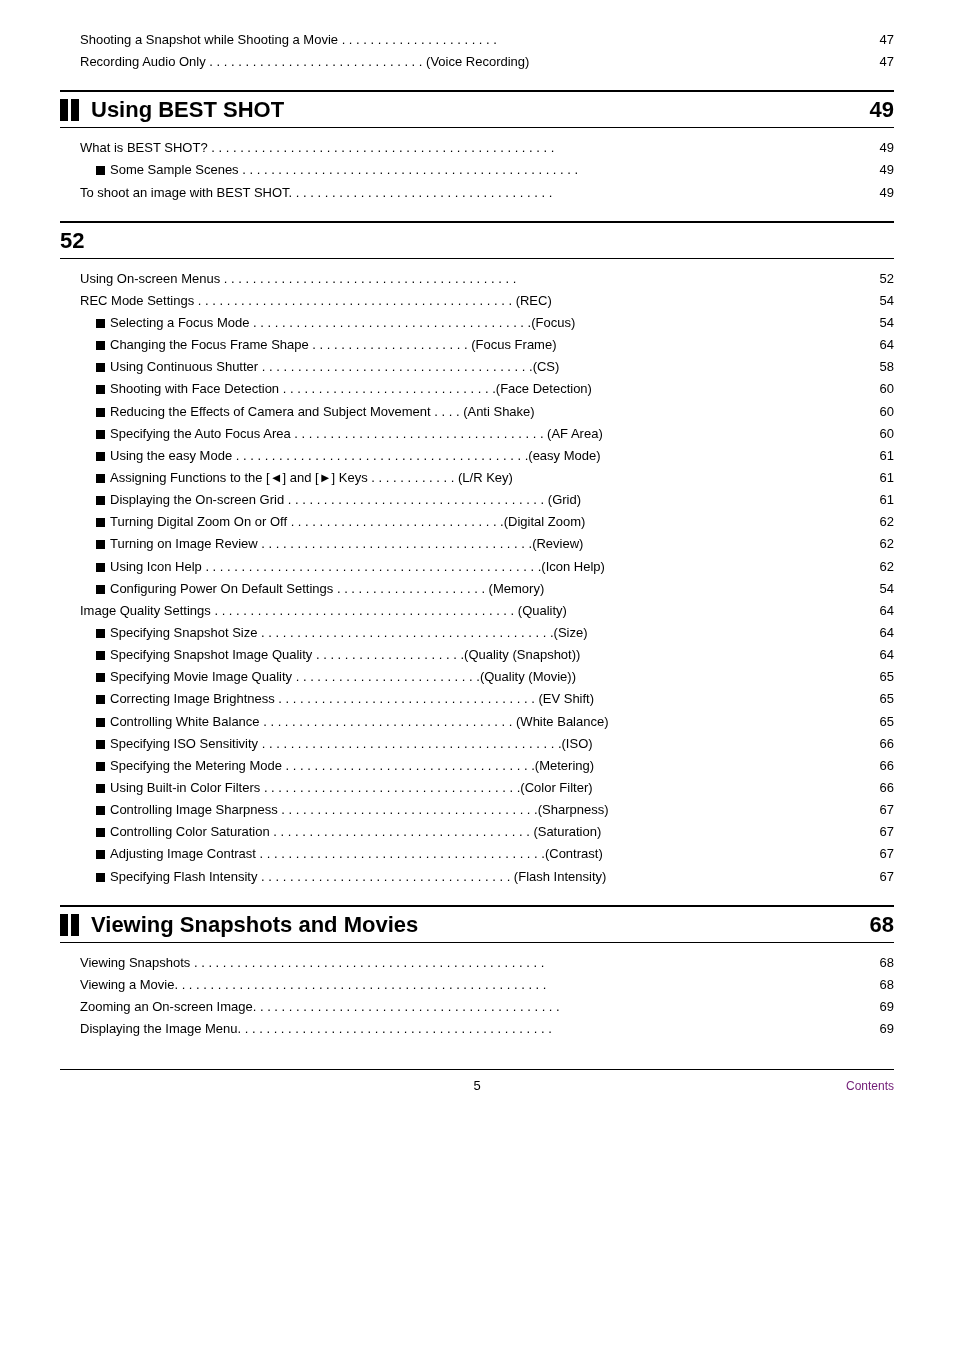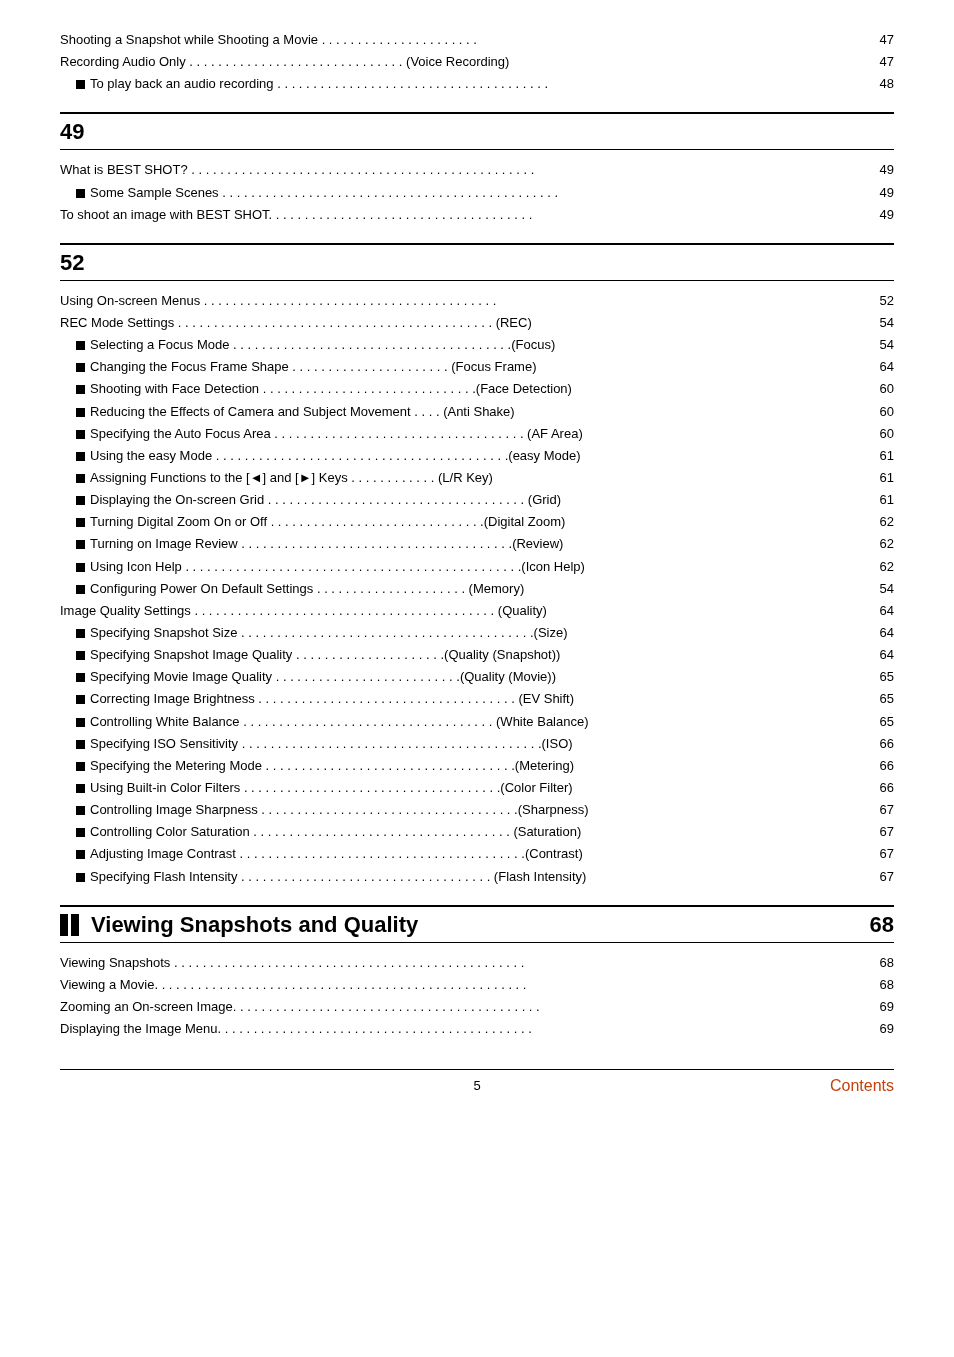--- a/index.html
+++ b/index.html
@@ -63,20 +63,21 @@
       flex-shrink: 0;
       position: relative;
       top: 1px;
     }
 
     .toc-entry {
       display: flex;
       align-items: baseline;
       margin-bottom: 2px;
       line-height: 1.55;
+      margin-left: 20px;
     }
 
     .toc-entry .entry-text {
       flex: 1;
     }
 
     .toc-entry .pg {
       margin-left: 6px;
       white-space: nowrap;
     }
@@ -91,245 +92,252 @@
       position: relative;
     }
 
     .footer .page-center {
       font-size: 13px;
     }
 
     .footer .contents-label {
       position: absolute;
       right: 0;
-      font-size: 16px;
-      color: #c2410c;
+      font-size: 12px;
+      color: #701a75;
     }
 
     .top-entries {
       margin-bottom: 4px;
     }
   </style>
 </head>
 <body>
 
 <div>
 
   <div class="top-entries">
     <div class="toc-entry indent-0">
       <span class="entry-text">Shooting a Snapshot while Shooting a Movie&nbsp;<span style="display:inline">. . . . . . . . . . . . . . . . . . . . . .</span></span>
       <span class="pg">&nbsp;47</span>
     </div>
     <div class="toc-entry indent-0">
       <span class="entry-text">Recording Audio Only <span style="display:inline">. . . . . . . . . . . . . . . . . . . . . . . . . . . . . .</span> (Voice Recording)&nbsp;</span>
       <span class="pg">47</span>
     </div>
-    <div class="toc-entry indent-1">
-      <span class="bullet-square"></span>
-      <span class="entry-text">To play back an audio recording <span>. . . . . . . . . . . . . . . . . . . . . . . . . . . . . . . . . . . . . .</span></span>
-      <span class="pg">48</span>
-    </div>
-  </div>
-
-  <div class="section-header">
-    <span class="page-num">49</span>
-  </div>
-
-  <div>
-    <div class="toc-entry indent-0">
-      <span class="entry-text">What is BEST SHOT? <span>. . . . . . . . . . . . . . . . . . . . . . . . . . . . . . . . . . . . . . . . . . . . . . . .</span></span>
-      <span class="pg">&nbsp;49</span>
-    </div>
-    <div class="toc-entry indent-1">
-      <span class="bullet-square"></span>
-      <span class="entry-text">Some Sample Scenes <span>. . . . . . . . . . . . . . . . . . . . . . . . . . . . . . . . . . . . . . . . . . . . . . .</span></span>
-      <span class="pg">&nbsp;49</span>
-    </div>
-    <div class="toc-entry indent-0">
-      <span class="entry-text">To shoot an image with BEST SHOT<span>. . . . . . . . . . . . . . . . . . . . . . . . . . . . . . . . . . . . .</span></span>
-      <span class="pg">&nbsp;49</span>
-    </div>
-  </div>
-
-  <div class="section-header">
-    <span class="page-num">52</span>
-  </div>
-
-  <div>
-
-    <div class="toc-entry indent-0">
-      <span class="entry-text">Using On-screen Menus <span>. . . . . . . . . . . . . . . . . . . . . . . . . . . . . . . . . . . . . . . . .</span></span>
-      <span class="pg">&nbsp;52</span>
-    </div>
-
-    <div class="toc-entry indent-0">
-      <span class="entry-text">REC Mode Settings <span>. . . . . . . . . . . . . . . . . . . . . . . . . . . . . . . . . . . . . . . . . . . .</span> (REC)&nbsp;</span>
-      <span class="pg">54</span>
-    </div>
-
-    <div class="toc-entry indent-1">
-      <span class="bullet-square"></span>
-      <span class="entry-text">Selecting a Focus Mode <span>. . . . . . . . . . . . . . . . . . . . . . . . . . . . . . . . . . . . . . .</span>(Focus)&nbsp;</span>
-      <span class="pg">54</span>
-    </div>
-
-    <div class="toc-entry indent-1">
-      <span class="bullet-square"></span>
-      <span class="entry-text">Changing the Focus Frame Shape <span>. . . . . . . . . . . . . . . . . . . . . .</span> (Focus Frame)&nbsp;</span>
-      <span class="pg">64</span>
-    </div>
-
-
-
-    <div class="toc-entry indent-1">
-      <span class="bullet-square"></span>
-      <span class="entry-text">Shooting with Face Detection <span>. . . . . . . . . . . . . . . . . . . . . . . . . . . . . .</span>(Face Detection)&nbsp;</span>
-      <span class="pg">60</span>
-    </div>
-
-    <div class="toc-entry indent-1">
-      <span class="bullet-square"></span>
-      <span class="entry-text">Reducing the Effects of Camera and Subject Movement <span>. . . .</span> (Anti Shake)&nbsp;</span>
-      <span class="pg">60</span>
-    </div>
-
-    <div class="toc-entry indent-1">
-      <span class="bullet-square"></span>
-      <span class="entry-text">Specifying the Auto Focus Area <span>. . . . . . . . . . . . . . . . . . . . . . . . . . . . . . . . . . .</span> (AF Area)&nbsp;</span>
-      <span class="pg">60</span>
-    </div>
-
-    <div class="toc-entry indent-1">
-      <span class="bullet-square"></span>
-      <span class="entry-text">Using the easy Mode <span>. . . . . . . . . . . . . . . . . . . . . . . . . . . . . . . . . . . . . . . . .</span>(easy Mode)&nbsp;</span>
-      <span class="pg">61</span>
-    </div>
-
-    <div class="toc-entry indent-1">
-      <span class="bullet-square"></span>
-      <span class="entry-text">Assigning Functions to the [◄] and [►] Keys <span>. . . . . . . . . . . .</span> (L/R Key)&nbsp;</span>
-      <span class="pg">61</span>
-    </div>
-
-    <div class="toc-entry indent-1">
-      <span class="bullet-square"></span>
-      <span class="entry-text">Displaying the On-screen Grid <span>. . . . . . . . . . . . . . . . . . . . . . . . . . . . . . . . . . . .</span> (Grid)&nbsp;</span>
-      <span class="pg">61</span>
-    </div>
-
-    <div class="toc-entry indent-1">
-      <span class="bullet-square"></span>
-      <span class="entry-text">Turning Digital Zoom On or Off <span>. . . . . . . . . . . . . . . . . . . . . . . . . . . . . .</span>(Digital Zoom)&nbsp;</span>
-      <span class="pg">62</span>
-    </div>
-
-    <div class="toc-entry indent-1">
-      <span class="bullet-square"></span>
-      <span class="entry-text">Turning on Image Review <span>. . . . . . . . . . . . . . . . . . . . . . . . . . . . . . . . . . . . . .</span>(Review)&nbsp;</span>
-      <span class="pg">62</span>
-    </div>
-
-    <div class="toc-entry indent-1">
-      <span class="bullet-square"></span>
-      <span class="entry-text">Using Icon Help <span>. . . . . . . . . . . . . . . . . . . . . . . . . . . . . . . . . . . . . . . . . . . . . . .</span>(Icon Help)&nbsp;</span>
-      <span class="pg">62</span>
-    </div>
-
-    <div class="toc-entry indent-1">
-      <span class="bullet-square"></span>
-      <span class="entry-text">Configuring Power On Default Settings <span>. . . . . . . . . . . . . . . . . . . . .</span> (Memory)&nbsp;</span>
-      <span class="pg">54</span>
-    </div>
-
-    <div class="toc-entry indent-0">
-      <span class="entry-text">Image Quality Settings <span>. . . . . . . . . . . . . . . . . . . . . . . . . . . . . . . . . . . . . . . . . .</span> (Quality)&nbsp;</span>
-      <span class="pg">64</span>
-    </div>
-
-    <div class="toc-entry indent-1">
-      <span class="bullet-square"></span>
-      <span class="entry-text">Specifying Snapshot Size <span>. . . . . . . . . . . . . . . . . . . . . . . . . . . . . . . . . . . . . . . . .</span>(Size)&nbsp;</span>
-      <span class="pg">64</span>
-    </div>
-
-    <div class="toc-entry indent-1">
-      <span class="bullet-square"></span>
-      <span class="entry-text">Specifying Snapshot Image Quality <span>. . . . . . . . . . . . . . . . . . . . .</span>(Quality (Snapshot))&nbsp;</span>
-      <span class="pg">64</span>
-    </div>
-
-    <div class="toc-entry indent-1">
-      <span class="bullet-square"></span>
-      <span class="entry-text">Specifying Movie Image Quality <span>. . . . . . . . . . . . . . . . . . . . . . . . . .</span>(Quality (Movie))&nbsp;</span>
-      <span class="pg">65</span>
-    </div>
-
-    <div class="toc-entry indent-1">
-      <span class="bullet-square"></span>
-      <span class="entry-text">Correcting Image Brightness <span>. . . . . . . . . . . . . . . . . . . . . . . . . . . . . . . . . . . .</span> (EV Shift)&nbsp;</span>
-      <span class="pg">65</span>
-    </div>
-
-    <div class="toc-entry indent-1">
-      <span class="bullet-square"></span>
-      <span class="entry-text">Controlling White Balance <span>. . . . . . . . . . . . . . . . . . . . . . . . . . . . . . . . . . .</span> (White Balance)&nbsp;</span>
-      <span class="pg">65</span>
-    </div>
-
-    <div class="toc-entry indent-1">
-      <span class="bullet-square"></span>
-      <span class="entry-text">Specifying ISO Sensitivity <span>. . . . . . . . . . . . . . . . . . . . . . . . . . . . . . . . . . . . . . . . . .</span>(ISO)&nbsp;</span>
-      <span class="pg">66</span>
-    </div>
-
-    <div class="toc-entry indent-1">
-      <span class="bullet-square"></span>
-      <span class="entry-text">Specifying the Metering Mode <span>. . . . . . . . . . . . . . . . . . . . . . . . . . . . . . . . . . .</span>(Metering)&nbsp;</span>
-      <span class="pg">66</span>
-    </div>
-
-    <div class="toc-entry indent-1">
-      <span class="bullet-square"></span>
-      <span class="entry-text">Using Built-in Color Filters <span>. . . . . . . . . . . . . . . . . . . . . . . . . . . . . . . . . . . .</span>(Color Filter)&nbsp;</span>
-      <span class="pg">66</span>
-    </div>
-
-    <div class="toc-entry indent-1">
-      <span class="bullet-square"></span>
-      <span class="entry-text">Controlling Image Sharpness <span>. . . . . . . . . . . . . . . . . . . . . . . . . . . . . . . . . . . .</span>(Sharpness)&nbsp;</span>
-      <span class="pg">67</span>
-    </div>
-
-    <div class="toc-entry indent-1">
-      <span class="bullet-square"></span>
-      <span class="entry-text">Controlling Color Saturation <span>. . . . . . . . . . . . . . . . . . . . . . . . . . . . . . . . . . . .</span> (Saturation)&nbsp;</span>
-      <span class="pg">67</span>
-    </div>
-
-    <div class="toc-entry indent-1">
-      <span class="bullet-square"></span>
-      <span class="entry-text">Adjusting Image Contrast <span>. . . . . . . . . . . . . . . . . . . . . . . . . . . . . . . . . . . . . . . .</span>(Contrast)&nbsp;</span>
-      <span class="pg">67</span>
-    </div>
-
-    <div class="toc-entry indent-1">
-      <span class="bullet-square"></span>
-      <span class="entry-text">Specifying Flash Intensity <span>. . . . . . . . . . . . . . . . . . . . . . . . . . . . . . . . . . .</span> (Flash Intensity)&nbsp;</span>
-      <span class="pg">67</span>
-    </div>
-
   </div>
 
   <div class="section-header">
     <div class="title">
       <span class="section-icon">
         <span></span>
           <span></span>
       </span>
-      <span>Viewing Snapshots and Quality</span>
+      <span>Using BEST SHOT</span>
+    </div>
+    <span class="page-num">49</span>
+  </div>
+
+  <div>
+    <div class="toc-entry indent-0">
+      <span class="entry-text">What is BEST SHOT? <span>. . . . . . . . . . . . . . . . . . . . . . . . . . . . . . . . . . . . . . . . . . . . . . . .</span></span>
+      <span class="pg">&nbsp;49</span>
+    </div>
+    <div class="toc-entry indent-1">
+      <span class="bullet-square"></span>
+      <span class="entry-text">Some Sample Scenes <span>. . . . . . . . . . . . . . . . . . . . . . . . . . . . . . . . . . . . . . . . . . . . . . .</span></span>
+      <span class="pg">&nbsp;49</span>
+    </div>
+    <div class="toc-entry indent-0">
+      <span class="entry-text">To shoot an image with BEST SHOT<span>. . . . . . . . . . . . . . . . . . . . . . . . . . . . . . . . . . . . .</span></span>
+      <span class="pg">&nbsp;49</span>
+    </div>
+  </div>
+
+  <div class="section-header">
+    <span class="page-num">52</span>
+  </div>
+
+  <div>
+
+    <div class="toc-entry indent-0">
+      <span class="entry-text">Using On-screen Menus <span>. . . . . . . . . . . . . . . . . . . . . . . . . . . . . . . . . . . . . . . . .</span></span>
+      <span class="pg">&nbsp;52</span>
+    </div>
+
+    <div class="toc-entry indent-0">
+      <span class="entry-text">REC Mode Settings <span>. . . . . . . . . . . . . . . . . . . . . . . . . . . . . . . . . . . . . . . . . . . .</span> (REC)&nbsp;</span>
+      <span class="pg">54</span>
+    </div>
+
+    <div class="toc-entry indent-1">
+      <span class="bullet-square"></span>
+      <span class="entry-text">Selecting a Focus Mode <span>. . . . . . . . . . . . . . . . . . . . . . . . . . . . . . . . . . . . . . .</span>(Focus)&nbsp;</span>
+      <span class="pg">54</span>
+    </div>
+
+    <div class="toc-entry indent-1">
+      <span class="bullet-square"></span>
+      <span class="entry-text">Changing the Focus Frame Shape <span>. . . . . . . . . . . . . . . . . . . . . .</span> (Focus Frame)&nbsp;</span>
+      <span class="pg">64</span>
+    </div>
+
+    <div class="toc-entry indent-1">
+      <span class="bullet-square"></span>
+      <span class="entry-text">Using Continuous Shutter <span>. . . . . . . . . . . . . . . . . . . . . . . . . . . . . . . . . . . . . .</span>(CS)&nbsp;</span>
+      <span class="pg">58</span>
+    </div>
+
+
+    <div class="toc-entry indent-1">
+      <span class="bullet-square"></span>
+      <span class="entry-text">Shooting with Face Detection <span>. . . . . . . . . . . . . . . . . . . . . . . . . . . . . .</span>(Face Detection)&nbsp;</span>
+      <span class="pg">60</span>
+    </div>
+
+    <div class="toc-entry indent-1">
+      <span class="bullet-square"></span>
+      <span class="entry-text">Reducing the Effects of Camera and Subject Movement <span>. . . .</span> (Anti Shake)&nbsp;</span>
+      <span class="pg">60</span>
+    </div>
+
+    <div class="toc-entry indent-1">
+      <span class="bullet-square"></span>
+      <span class="entry-text">Specifying the Auto Focus Area <span>. . . . . . . . . . . . . . . . . . . . . . . . . . . . . . . . . . .</span> (AF Area)&nbsp;</span>
+      <span class="pg">60</span>
+    </div>
+
+    <div class="toc-entry indent-1">
+      <span class="bullet-square"></span>
+      <span class="entry-text">Using the easy Mode <span>. . . . . . . . . . . . . . . . . . . . . . . . . . . . . . . . . . . . . . . . .</span>(easy Mode)&nbsp;</span>
+      <span class="pg">61</span>
+    </div>
+
+    <div class="toc-entry indent-1">
+      <span class="bullet-square"></span>
+      <span class="entry-text">Assigning Functions to the [◄] and [►] Keys <span>. . . . . . . . . . . .</span> (L/R Key)&nbsp;</span>
+      <span class="pg">61</span>
+    </div>
+
+    <div class="toc-entry indent-1">
+      <span class="bullet-square"></span>
+      <span class="entry-text">Displaying the On-screen Grid <span>. . . . . . . . . . . . . . . . . . . . . . . . . . . . . . . . . . . .</span> (Grid)&nbsp;</span>
+      <span class="pg">61</span>
+    </div>
+
+    <div class="toc-entry indent-1">
+      <span class="bullet-square"></span>
+      <span class="entry-text">Turning Digital Zoom On or Off <span>. . . . . . . . . . . . . . . . . . . . . . . . . . . . . .</span>(Digital Zoom)&nbsp;</span>
+      <span class="pg">62</span>
+    </div>
+
+    <div class="toc-entry indent-1">
+      <span class="bullet-square"></span>
+      <span class="entry-text">Turning on Image Review <span>. . . . . . . . . . . . . . . . . . . . . . . . . . . . . . . . . . . . . .</span>(Review)&nbsp;</span>
+      <span class="pg">62</span>
+    </div>
+
+    <div class="toc-entry indent-1">
+      <span class="bullet-square"></span>
+      <span class="entry-text">Using Icon Help <span>. . . . . . . . . . . . . . . . . . . . . . . . . . . . . . . . . . . . . . . . . . . . . . .</span>(Icon Help)&nbsp;</span>
+      <span class="pg">62</span>
+    </div>
+
+    <div class="toc-entry indent-1">
+      <span class="bullet-square"></span>
+      <span class="entry-text">Configuring Power On Default Settings <span>. . . . . . . . . . . . . . . . . . . . .</span> (Memory)&nbsp;</span>
+      <span class="pg">54</span>
+    </div>
+
+    <div class="toc-entry indent-0">
+      <span class="entry-text">Image Quality Settings <span>. . . . . . . . . . . . . . . . . . . . . . . . . . . . . . . . . . . . . . . . . .</span> (Quality)&nbsp;</span>
+      <span class="pg">64</span>
+    </div>
+
+    <div class="toc-entry indent-1">
+      <span class="bullet-square"></span>
+      <span class="entry-text">Specifying Snapshot Size <span>. . . . . . . . . . . . . . . . . . . . . . . . . . . . . . . . . . . . . . . . .</span>(Size)&nbsp;</span>
+      <span class="pg">64</span>
+    </div>
+
+    <div class="toc-entry indent-1">
+      <span class="bullet-square"></span>
+      <span class="entry-text">Specifying Snapshot Image Quality <span>. . . . . . . . . . . . . . . . . . . . .</span>(Quality (Snapshot))&nbsp;</span>
+      <span class="pg">64</span>
+    </div>
+
+    <div class="toc-entry indent-1">
+      <span class="bullet-square"></span>
+      <span class="entry-text">Specifying Movie Image Quality <span>. . . . . . . . . . . . . . . . . . . . . . . . . .</span>(Quality (Movie))&nbsp;</span>
+      <span class="pg">65</span>
+    </div>
+
+    <div class="toc-entry indent-1">
+      <span class="bullet-square"></span>
+      <span class="entry-text">Correcting Image Brightness <span>. . . . . . . . . . . . . . . . . . . . . . . . . . . . . . . . . . . .</span> (EV Shift)&nbsp;</span>
+      <span class="pg">65</span>
+    </div>
+
+    <div class="toc-entry indent-1">
+      <span class="bullet-square"></span>
+      <span class="entry-text">Controlling White Balance <span>. . . . . . . . . . . . . . . . . . . . . . . . . . . . . . . . . . .</span> (White Balance)&nbsp;</span>
+      <span class="pg">65</span>
+    </div>
+
+    <div class="toc-entry indent-1">
+      <span class="bullet-square"></span>
+      <span class="entry-text">Specifying ISO Sensitivity <span>. . . . . . . . . . . . . . . . . . . . . . . . . . . . . . . . . . . . . . . . . .</span>(ISO)&nbsp;</span>
+      <span class="pg">66</span>
+    </div>
+
+    <div class="toc-entry indent-1">
+      <span class="bullet-square"></span>
+      <span class="entry-text">Specifying the Metering Mode <span>. . . . . . . . . . . . . . . . . . . . . . . . . . . . . . . . . . .</span>(Metering)&nbsp;</span>
+      <span class="pg">66</span>
+    </div>
+
+    <div class="toc-entry indent-1">
+      <span class="bullet-square"></span>
+      <span class="entry-text">Using Built-in Color Filters <span>. . . . . . . . . . . . . . . . . . . . . . . . . . . . . . . . . . . .</span>(Color Filter)&nbsp;</span>
+      <span class="pg">66</span>
+    </div>
+
+    <div class="toc-entry indent-1">
+      <span class="bullet-square"></span>
+      <span class="entry-text">Controlling Image Sharpness <span>. . . . . . . . . . . . . . . . . . . . . . . . . . . . . . . . . . . .</span>(Sharpness)&nbsp;</span>
+      <span class="pg">67</span>
+    </div>
+
+    <div class="toc-entry indent-1">
+      <span class="bullet-square"></span>
+      <span class="entry-text">Controlling Color Saturation <span>. . . . . . . . . . . . . . . . . . . . . . . . . . . . . . . . . . . .</span> (Saturation)&nbsp;</span>
+      <span class="pg">67</span>
+    </div>
+
+    <div class="toc-entry indent-1">
+      <span class="bullet-square"></span>
+      <span class="entry-text">Adjusting Image Contrast <span>. . . . . . . . . . . . . . . . . . . . . . . . . . . . . . . . . . . . . . . .</span>(Contrast)&nbsp;</span>
+      <span class="pg">67</span>
+    </div>
+
+    <div class="toc-entry indent-1">
+      <span class="bullet-square"></span>
+      <span class="entry-text">Specifying Flash Intensity <span>. . . . . . . . . . . . . . . . . . . . . . . . . . . . . . . . . . .</span> (Flash Intensity)&nbsp;</span>
+      <span class="pg">67</span>
+    </div>
+
+  </div>
+
+  <div class="section-header">
+    <div class="title">
+      <span class="section-icon">
+        <span></span>
+          <span></span>
+      </span>
+      <span>Viewing Snapshots and Movies</span>
     </div>
     <span class="page-num">68</span>
   </div>
 
   <div>
 
     <div class="toc-entry indent-0">
       <span class="entry-text">Viewing Snapshots <span>. . . . . . . . . . . . . . . . . . . . . . . . . . . . . . . . . . . . . . . . . . . . . . . . .</span></span>
       <span class="pg">&nbsp;68</span>
     </div>

